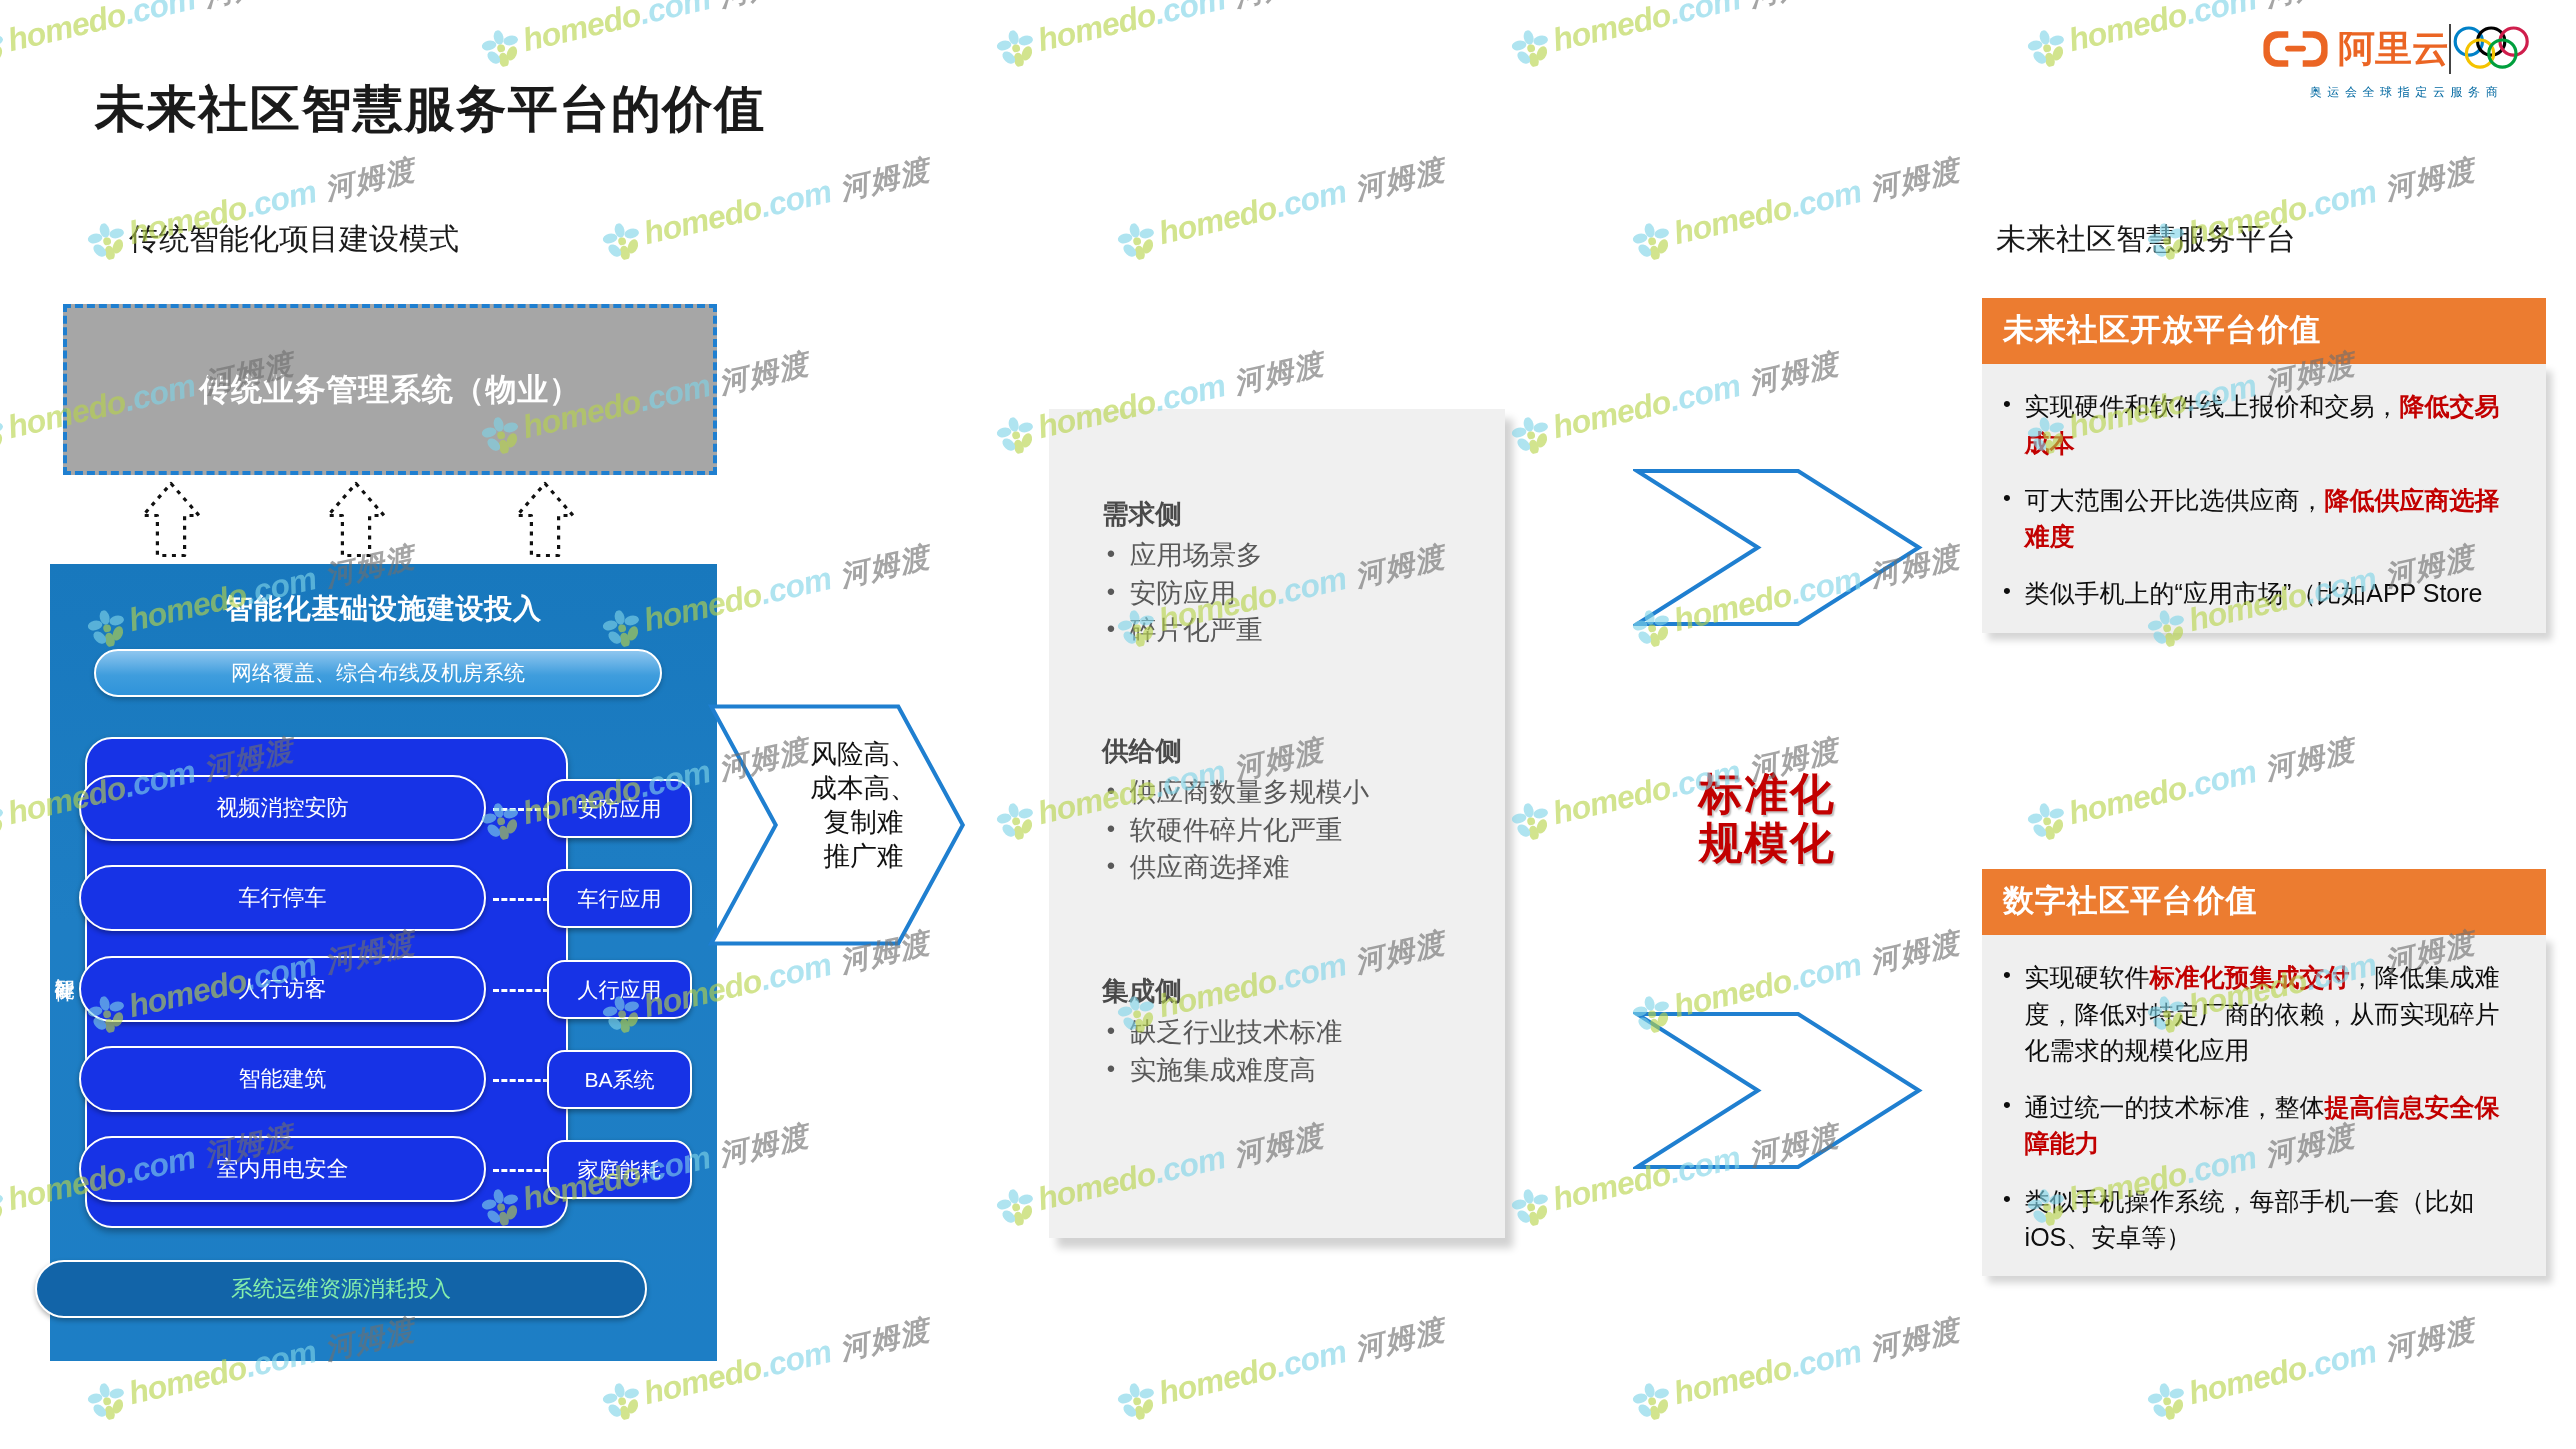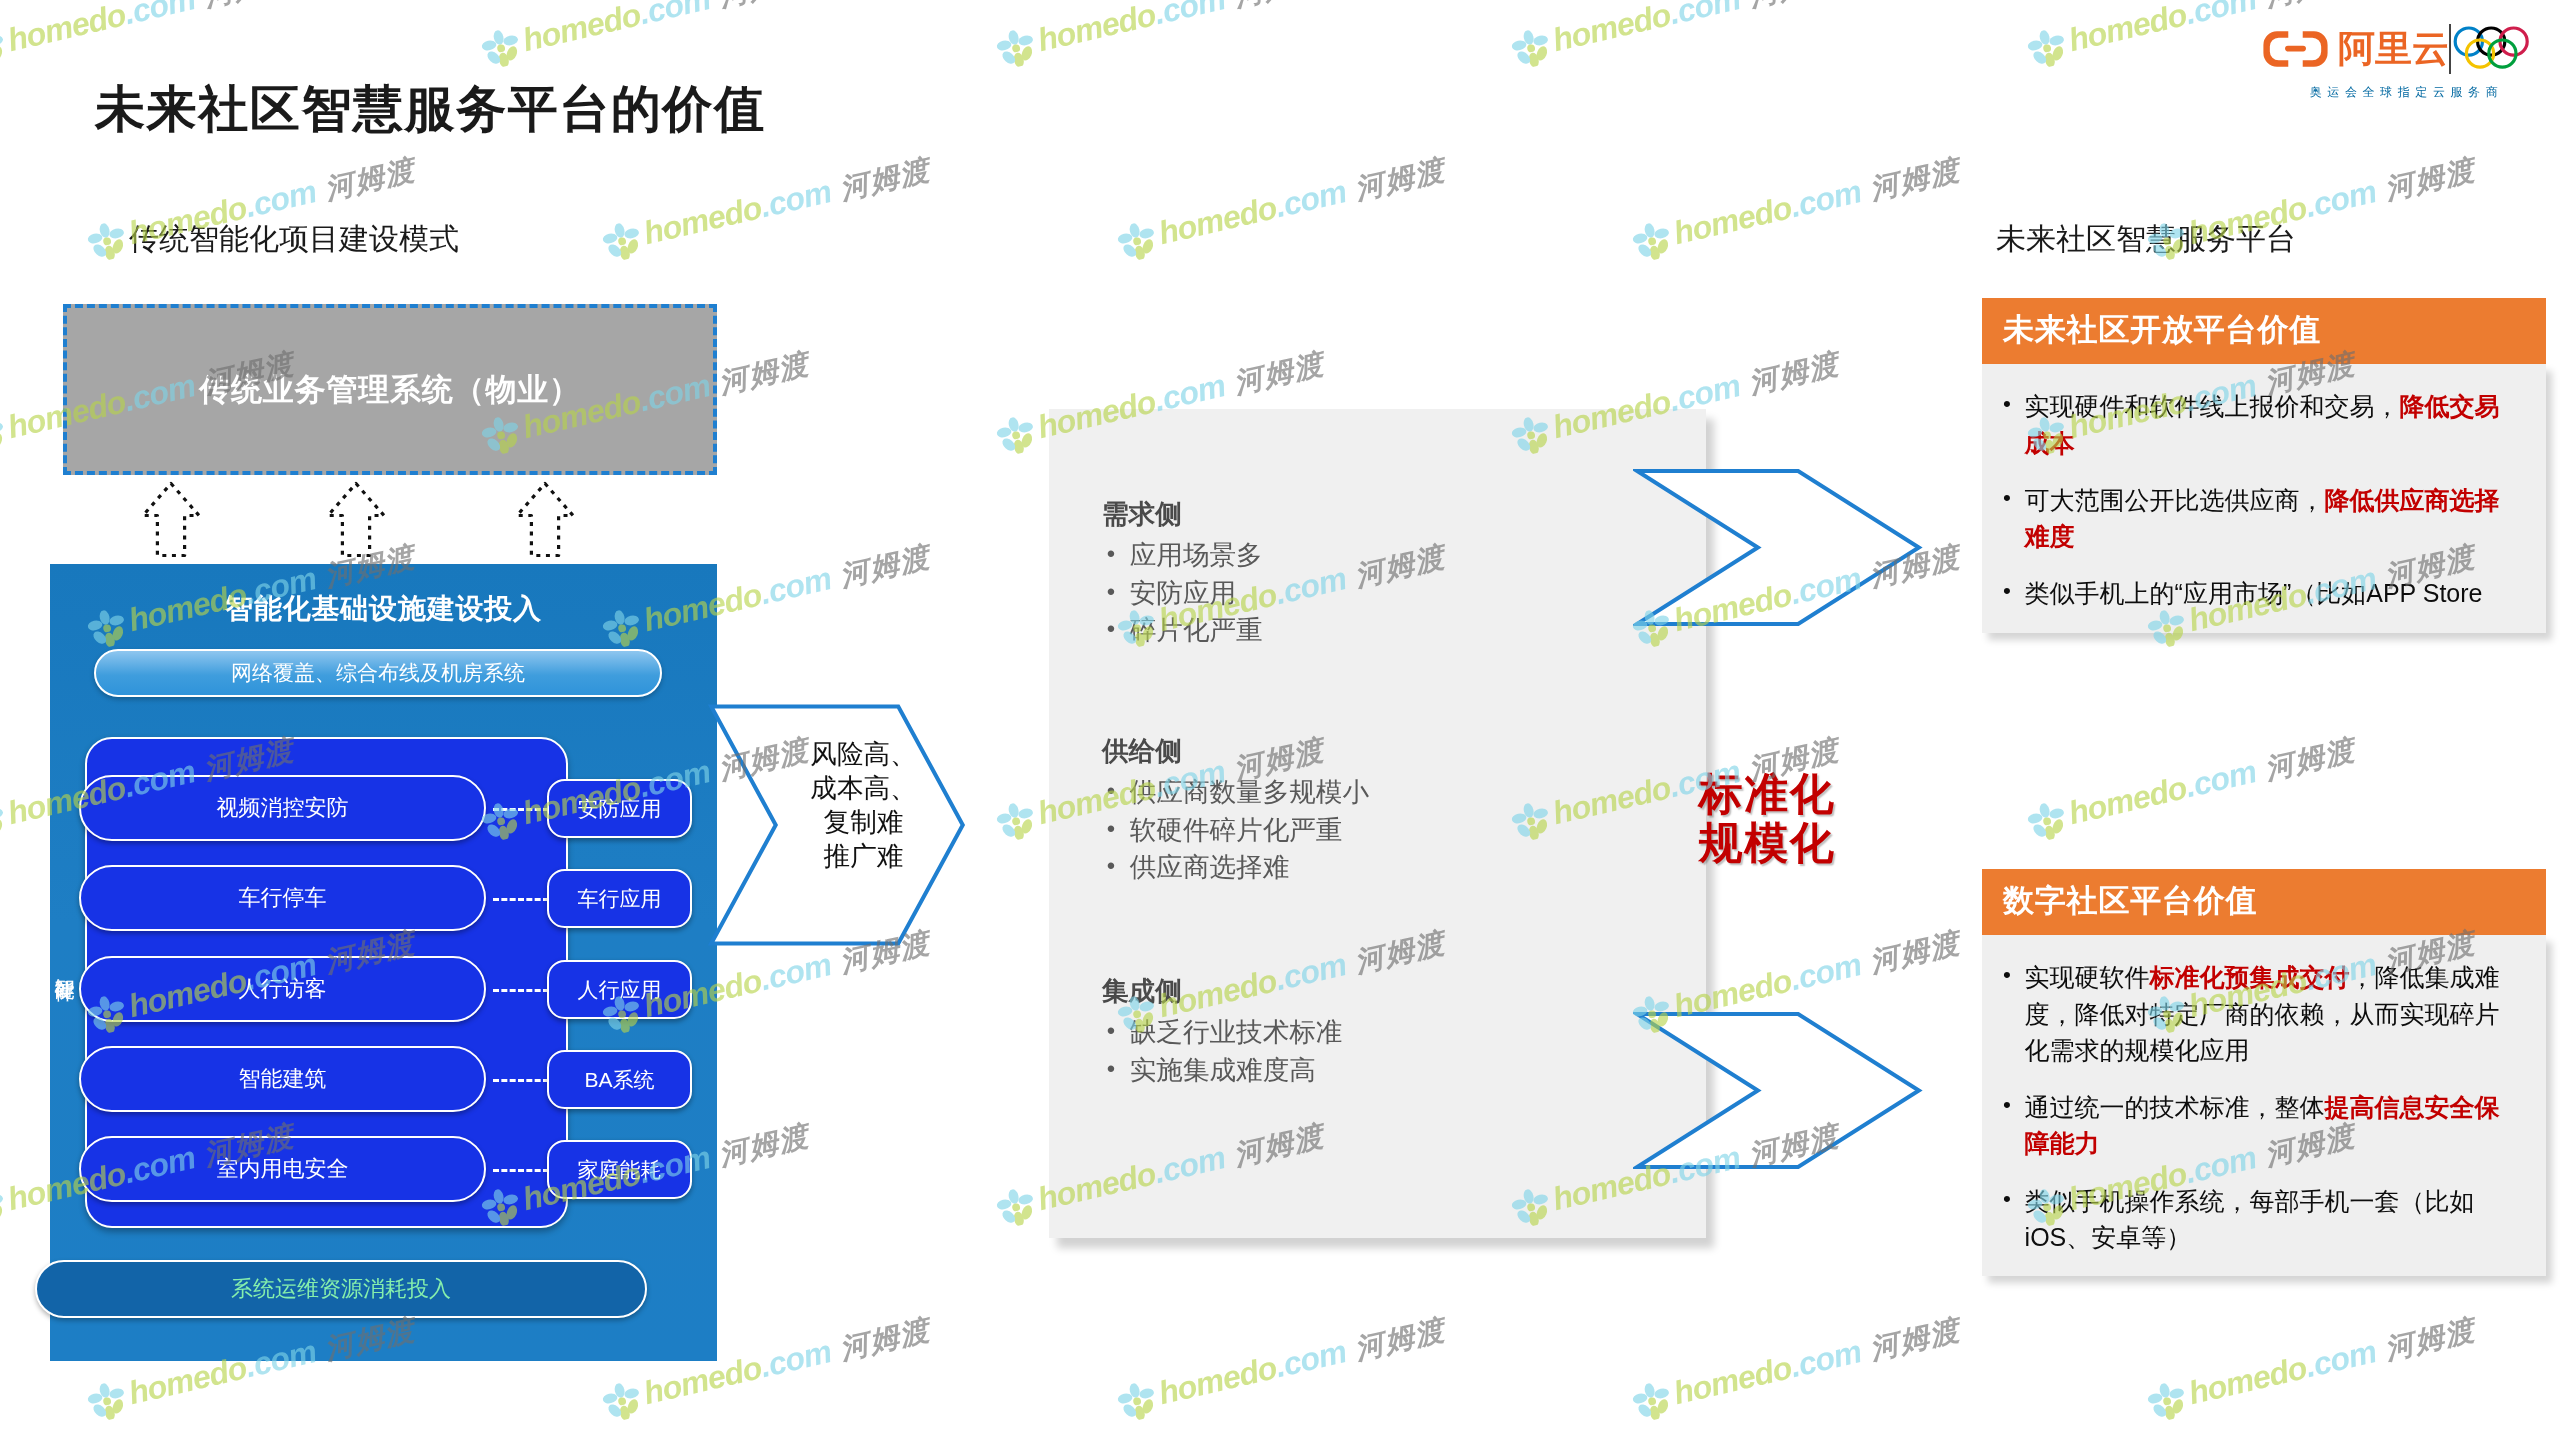--- a/index.html
+++ b/index.html
@@ -114,21 +114,21 @@
 
   
   #risk-hex { position:absolute; left:708px; top:700px; width:258px; height:250px; z-index:18; }
   #risk-hex-text {
     position:absolute; left:771px; top:737px; width:185px;
     text-align:center; font-size:26.6px; color:#111; line-height:1.28; z-index:19;
   }
 
   
   #mid-panel {
-    position:absolute; left:1049px; top:409px; width:657px; height:829px;
+    position:absolute; left:1049px; top:409px; width:456px; height:829px;
     background:#f0f0f0; z-index:10;
     box-shadow:8px 9.7px 8px rgba(0,0,0,.18);
     padding-left:24px;
   }
   .mid-block { position:absolute; left:53px; width:483px; }
   .mid-head { font-size:26.6px; font-weight:bold; color:#4a4a4a; margin-bottom:4.8px; }
   .mid-li {
     display:flex; align-items:flex-start; gap:14.5px;
     font-size:26.6px; color:#595959; line-height:1.42; padding-left:4.8px;
   }

